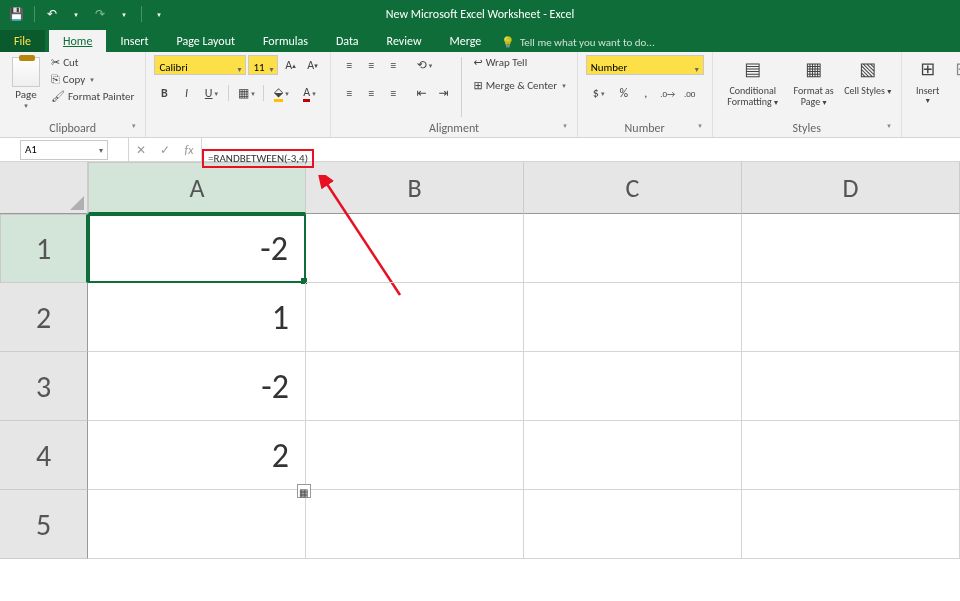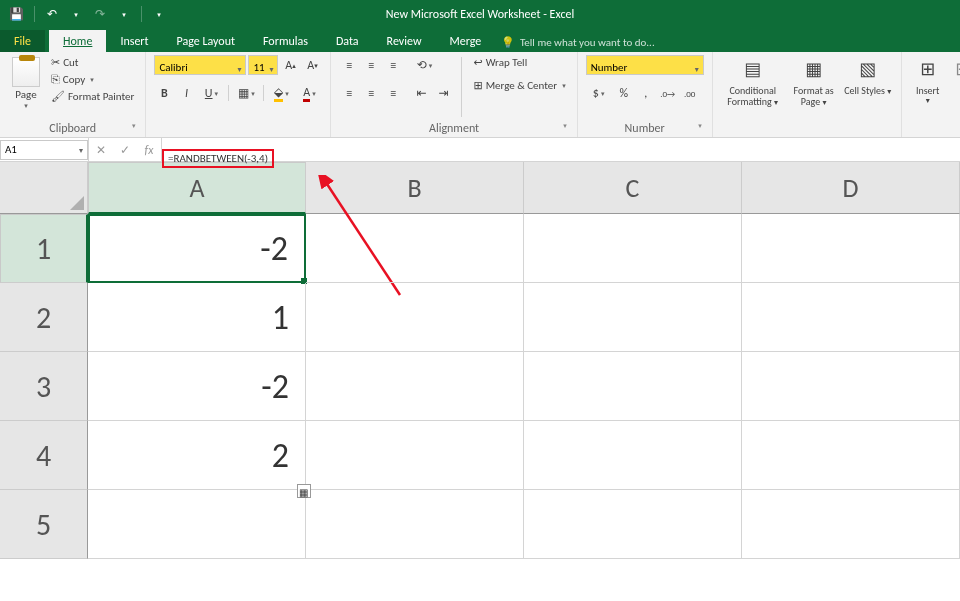--- a/index.html
+++ b/index.html
@@ -35,21 +35,21 @@
 .iconrow { display: flex; gap: 2px; }
 .ib { width: 20px; height: 20px; display: flex; align-items: center; justify-content: center; font-size: 12px; color: #444; border: 1px solid transparent; cursor: pointer; }
 .ib.dd { width: 26px; }
 .ib.dd::after { content: "▾"; font-size: 7px; margin-left: 2px; color: #666; }
 .big-btn { width: 50px; text-align: center; font-size: 10px; color: #444; line-height: 1.1; cursor: pointer; padding-top: 2px; }
 .big-btn .bi { width: 26px; height: 26px; margin: 0 auto 2px; display: flex; align-items: center; justify-content: center; font-size: 18px; }
 .big-btn .dd { font-size: 8px; }
 
 
 .fbar { height: 24px; display: flex; align-items: center; border-bottom: 1px solid #d4d4d4; background: #fff; }
-.namebox { width: 88px; height: 20px; border: 1px solid #c9c9c9; margin: 0 0; font-size: 11px; padding: 1px 4px; display: flex; align-items: center; justify-content: space-between; }
+.namebox { width: 88px; height: 20px; border: 1px solid #c9c9c9; margin: 0 20px; font-size: 11px; padding: 1px 4px; display: flex; align-items: center; justify-content: space-between; }
 .namebox .dd { font-size: 8px; color: #666; }
 .fbar-btns { display: flex; border-left: 1px solid #d4d4d4; border-right: 1px solid #d4d4d4; height: 100%; }
 .fbar-btn { width: 24px; display: flex; align-items: center; justify-content: center; font-size: 12px; color: #999; }
 .fx { font-style: italic; }
 .formula-box { flex: 1; font-size: 11px; padding: 2px 6px; color: #333; position: relative; }
 .formula-highlight { border: 2px solid #e81123; padding: 1px 4px; position: absolute; left: 0; top: 1px; }
 
 
 .arrow-ov { position: absolute; left: 270px; top: 175px; pointer-events: none; }
 
@@ -227,20 +227,21 @@
       </div>
       <div class="big-btn">
         <div class="bi">▦</div>
         <div><span>Format as Page</span> <span class="dd">▾</span></div>
       </div>
       <div class="big-btn">
         <div class="bi">▧</div>
         <div><span>Cell Styles</span> <span class="dd">▾</span></div>
       </div>
     </div>
+    <div class="group-label">Styles</div>
   </div>
 
   <div class="group" style="border-right:none">
     <div class="group-body">
       <div class="big-btn" style="width:36px">
         <div class="bi">⊞</div>
         <div><span>Insert</span></div>
         <div class="dd">▾</div>
       </div>
       <div class="big-btn" style="width:16px;opacity:.6">

